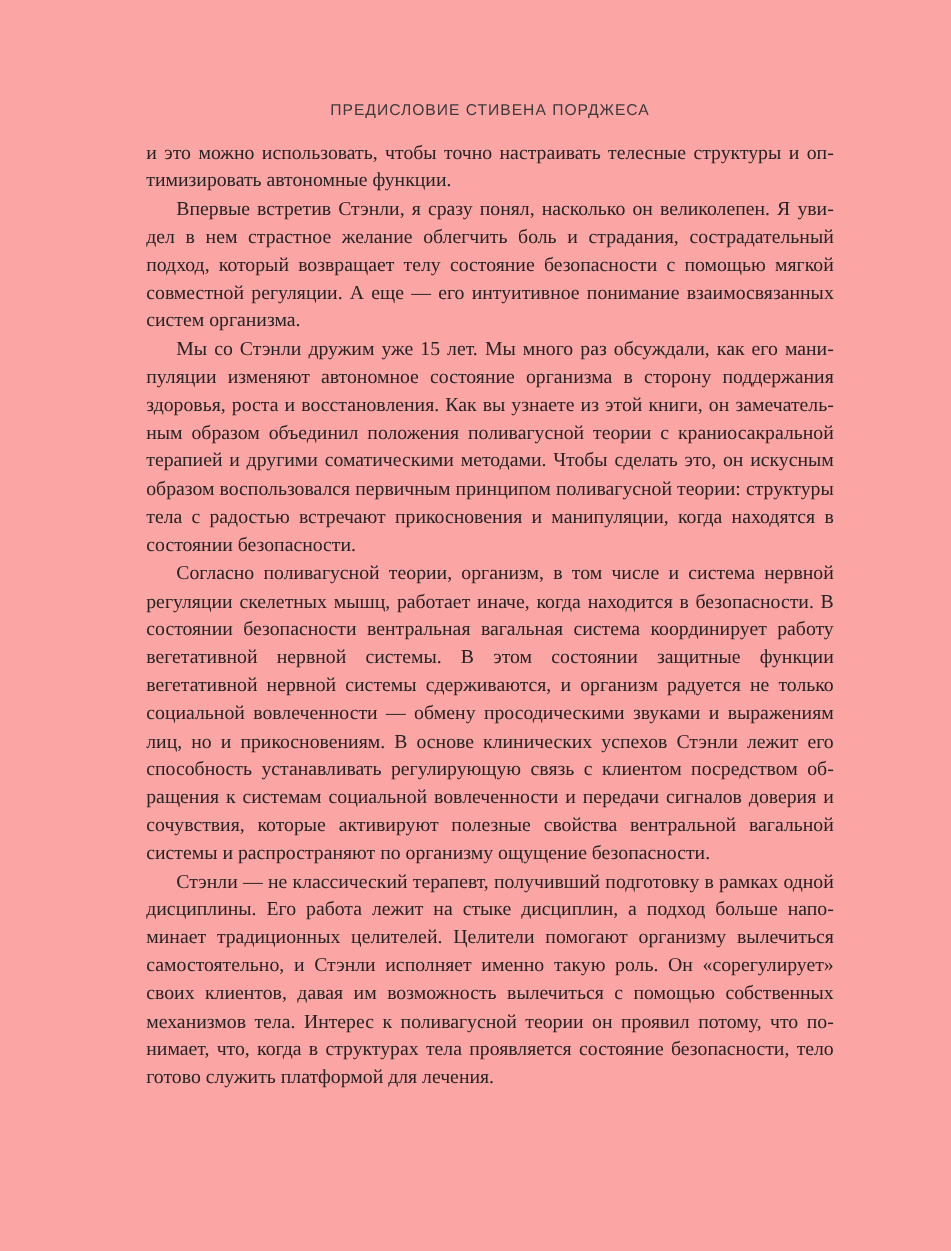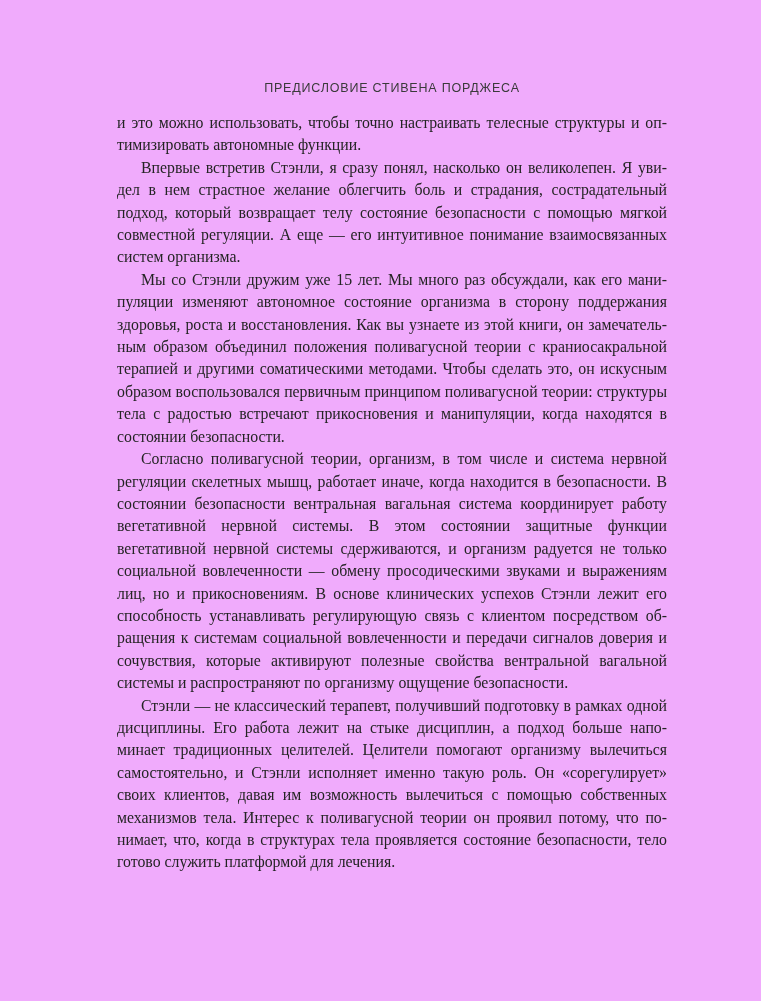--- a/index.html
+++ b/index.html
@@ -4,21 +4,21 @@
 <style>
   html, body {
     margin: 0;
     padding: 0;
     background: #ffffff;
   }
   .page {
     position: relative;
     width: 761px;
     height: 1001px;
-    background: #f0abfc;
+    background: #fca5a5;
     overflow: hidden;
     font-family: "Liberation Serif", serif;
   }
   .running-head {
     position: absolute;
     top: 81px;
     left: 117px;
     width: 550px;
     text-align: center;
     font-family: "Liberation Sans", sans-serif;

